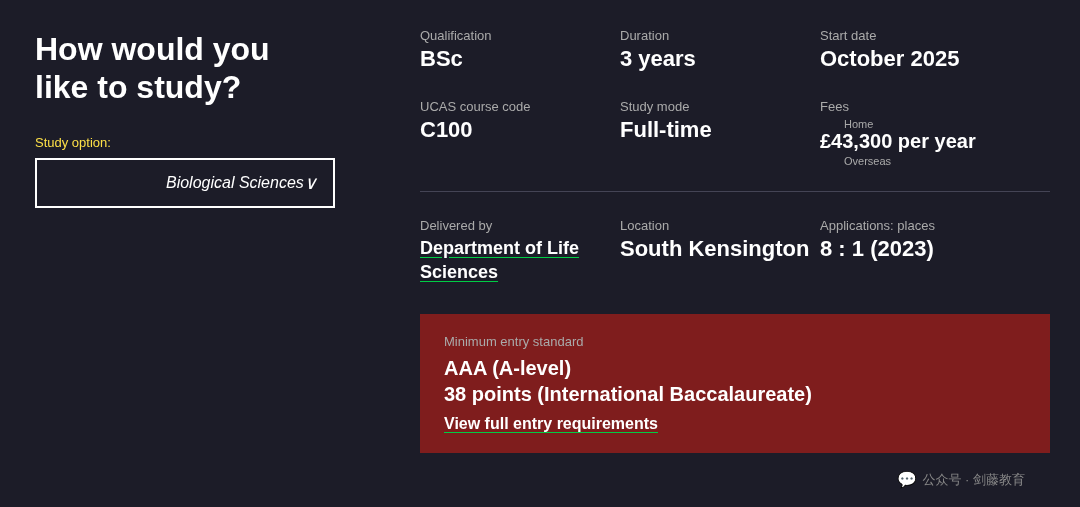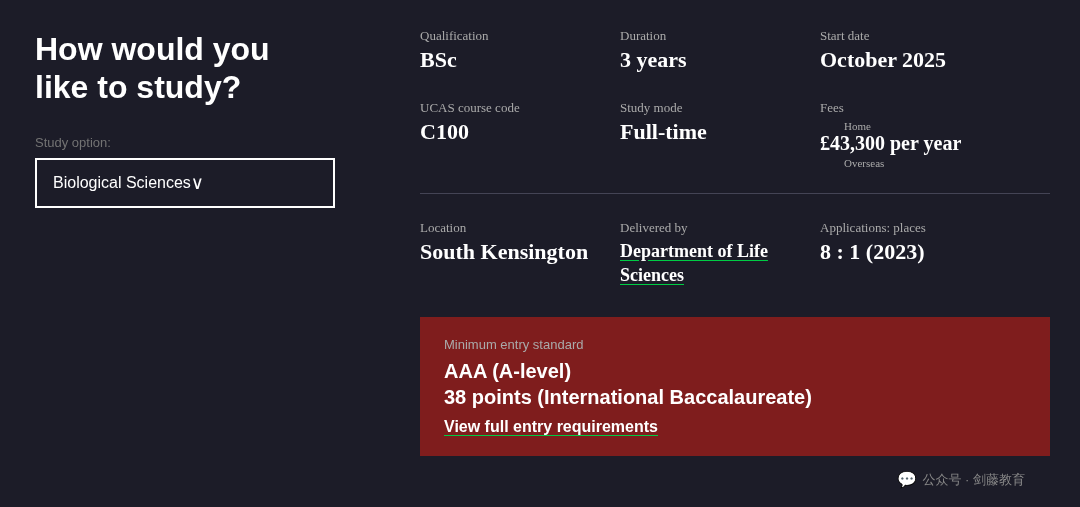--- a/index.html
+++ b/index.html
@@ -29,32 +29,33 @@
     }
     .left-panel h1 {
       font-size: 32px;
       font-weight: 900;
       line-height: 1.2;
       margin-bottom: 28px;
       color: #ffffff;
     }
     .study-option-label {
       font-size: 13px;
-      color: #737373;
+      color: #fde047;
       margin-bottom: 8px;
     }
     .dropdown {
       display: flex;
       align-items: center;
-      justify-content: flex-start;
+      justify-content: flex-end;
       border: 2px solid #ffffff;
       padding: 12px 16px;
       cursor: pointer;
       width: 300px;
       background: transparent;
+      font-style: italic;
     }
     .dropdown-text {
       font-size: 16px;
       color: #ffffff;
     }
     .chevron {
       font-size: 18px;
       color: #ffffff;
     }
     .right-panel {
@@ -65,21 +66,20 @@
       gap: 0;
     }
     .info-grid {
       display: grid;
       grid-template-columns: 200px 200px 1fr;
       gap: 0;
       margin-bottom: 0;
     }
     .info-cell {
       padding: 8px 10px 20px 0;
-      font-family: Liberation Serif, serif;
     }
     .info-label {
       font-size: 13px;
       color: #aaaaaa;
       margin-bottom: 4px;
     }
     .info-value {
       font-size: 22px;
       font-weight: 900;
       color: #ffffff;
@@ -193,26 +193,26 @@
         <div class="fees-sub">Home</div>
         <div class="fees-overseas">£43,300 per year</div>
         <div class="fees-sub">Overseas</div>
       </div>
     </div>
 
     <div style="height:1px; background:#444455; margin: 4px 0 14px 0;"></div>
 
     <div class="info-grid-bottom">
       <div class="info-cell">
+        <div class="info-label">Delivered by</div>
+        <a class="delivered-link">Department of Life Sciences</a>
+      </div>
+      <div class="info-cell">
         <div class="info-label">Location</div>
         <div class="info-value">South Kensington</div>
-      </div>
-      <div class="info-cell">
-        <div class="info-label">Delivered by</div>
-        <a class="delivered-link">Department of Life Sciences</a>
       </div>
       <div class="info-cell">
         <div class="info-label">Applications: places</div>
         <div class="info-value">8 : 1 (2023)</div>
       </div>
     </div>
 
     <div class="bottom-box">
       <div class="min-label">Minimum entry standard</div>
       <div class="entry-line">AAA (A-level)</div>

